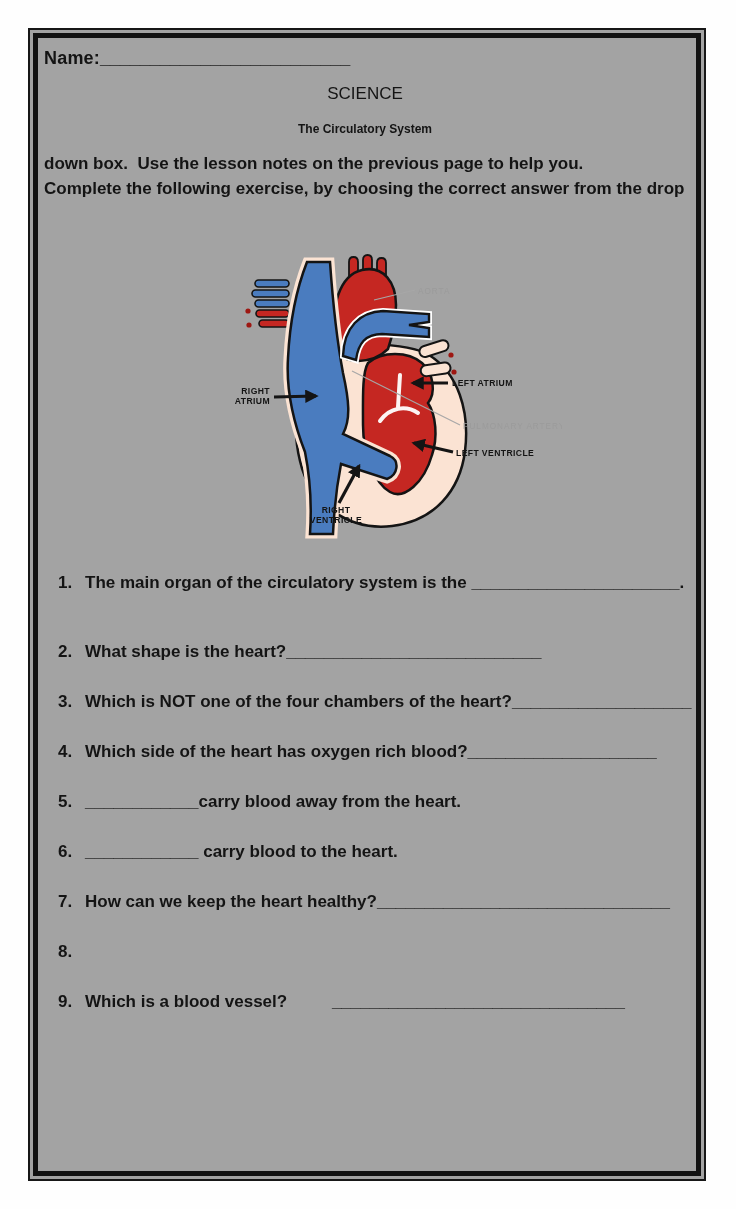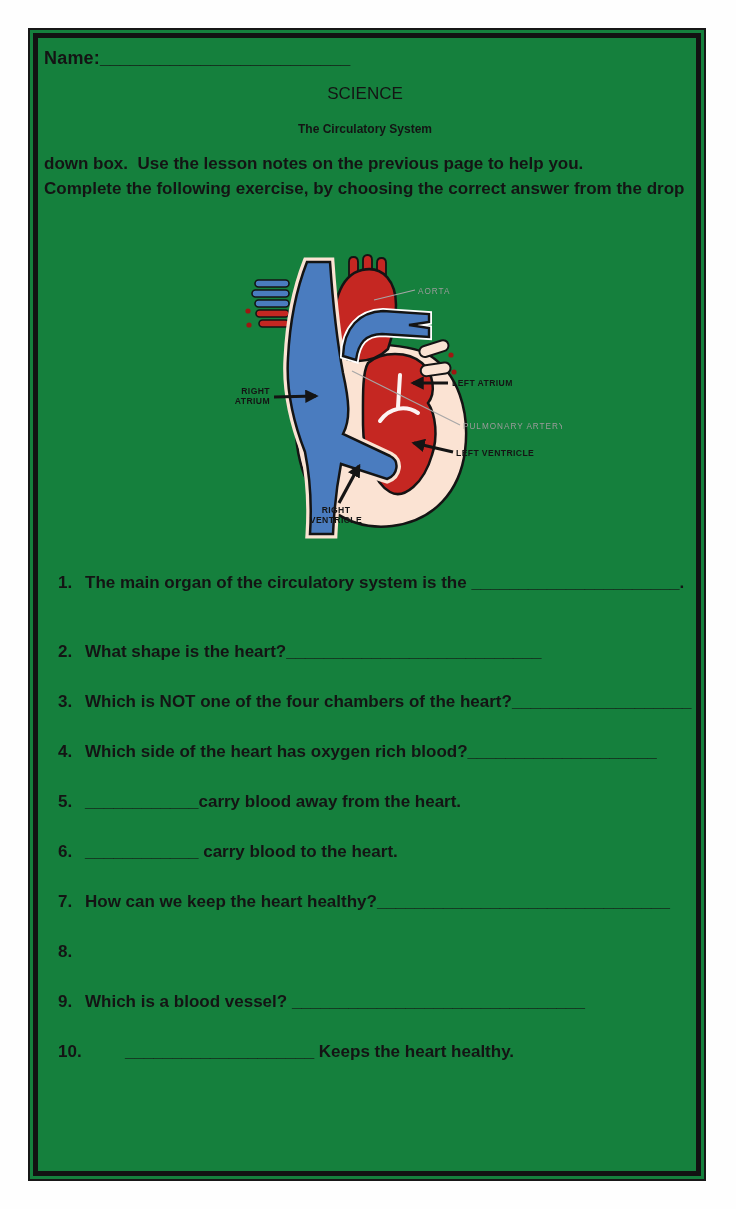--- a/index.html
+++ b/index.html
@@ -3,21 +3,21 @@
 <meta charset="utf-8">
 <style>
   html,body{margin:0;padding:0;}
   body{
     width:736px;height:1209px;background:#fefefe;position:relative;
     font-family:"Liberation Sans","DejaVu Sans",sans-serif;color:#141414;
     -webkit-font-smoothing:antialiased;
   }
   .frame{
     position:absolute;left:28px;top:28px;width:678px;height:1153px;
-    box-sizing:border-box;border:2px solid #171717;padding:3px;background:#15803d;
+    box-sizing:border-box;border:2px solid #171717;padding:3px;background:#a3a3a3;
   }
   .frame-inner{
     box-sizing:border-box;width:100%;height:100%;
     border:5px solid #121212;padding:8px 10px 0 6px;overflow:hidden;
   }
   .name-row{font-size:18px;font-weight:bold;line-height:24px;letter-spacing:.2px;}
   .name-row .line{letter-spacing:0;}
   .subject{margin-top:12px;text-align:center;font-size:17px;font-weight:normal;line-height:24px;}
   .doc-title{margin-top:11px;text-align:center;font-size:12px;font-weight:bold;line-height:24px;}
   .instructions{margin-top:10px;font-size:17px;font-weight:bold;}
@@ -155,20 +155,16 @@
 
       <div class="q-row">
           <span class="q-num">8.</span>
         </div>
 
       <div class="q-row">
           <span class="q-num">9.</span>
           <span class="q-text"><span>Which is a blood vessel? </span><span class="q-blank">_______________________________</span><span></span></span>
         </div>
 
-      <div class="q-row">
-          <span class="q-num">10.</span>
-          <span class="q-text"><span></span><span class="q-blank">____________________</span><span> Keeps the heart healthy.</span></span>
-        </div>
     </div>
 
   </div>
 </div>
 
 </body></html>

